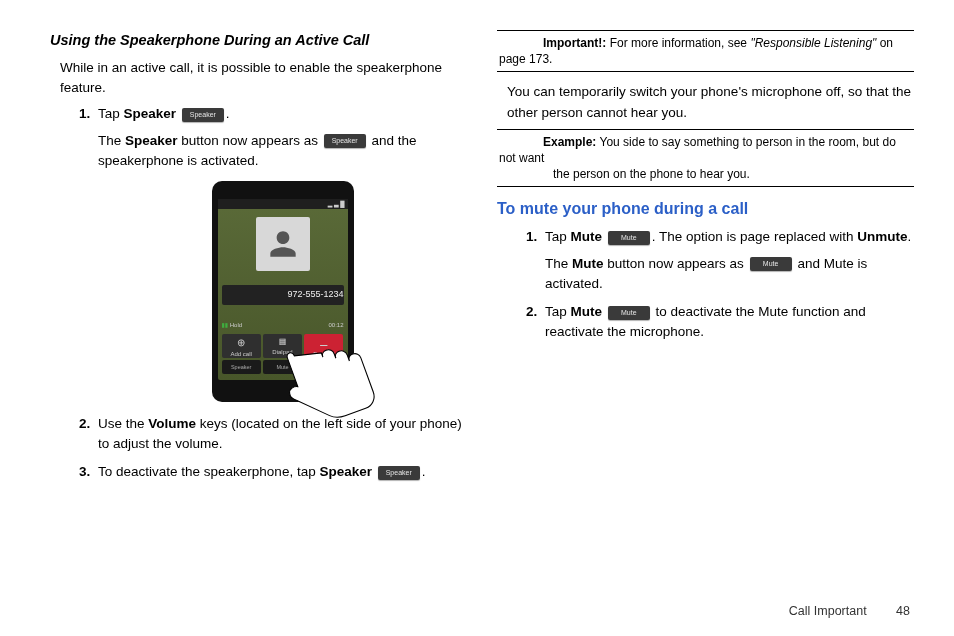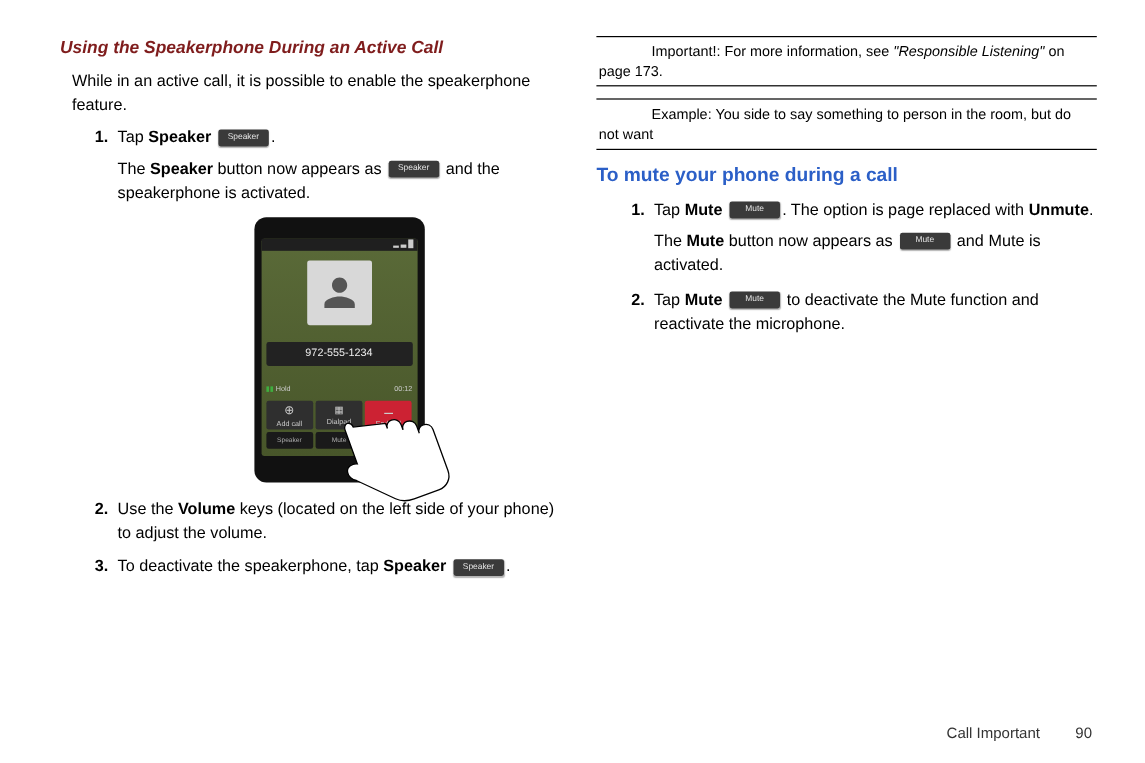--- a/index.html
+++ b/index.html
@@ -18,21 +18,21 @@
     gap: 30px;
     height: 560px;
   }
   .col {
     flex: 1;
     font-size: 13.5px;
     line-height: 1.5;
     color: #000;
   }
   .section-title {
-    color: #7f1d1d;
+    color: #000000;
     font-weight: bold;
     font-style: italic;
     font-size: 14.5px;
     margin: 0 0 6px 0;
   }
   .sub-title-blue {
     color: #2b5fc7;
     font-weight: bold;
     font-size: 16px;
     margin: 8px 0 6px 0;
@@ -113,21 +113,21 @@
     background: #d8d8d8;
     margin: 8px auto 4px auto;
     border-radius: 2px;
     display:flex;align-items:center;justify-content:center;
   }
   .avatar svg { width: 38px; height: 38px; }
   .ph-number {
     background: #222;
     color: #eee;
     font-size: 9px;
-    text-align: center;
+    text-align: right;
     padding: 3px 0;
     margin: 14px 4px;
     border-radius: 2px;
   }
   .ph-row {
     display:flex;
     font-size:6px;
     color:#ccc;
     padding: 2px 4px;
     justify-content: space-between;
@@ -143,21 +143,21 @@
     width:110px; height:100px;
   }
   .note-box {
     border-top: 1px solid #000;
     border-bottom: 1px solid #000;
     padding: 4px 2px;
     font-size: 12px;
     margin-bottom: 10px;
     line-height: 1.35;
   }
-  .note-box .nb-label { font-weight: normal; padding-left: 44px; }
+  .note-box .nb-label { font-weight: bold; padding-left: 44px; }
   .note-box .nb-ital { font-style: italic; }
   .ex-indent { display:block; padding-left: 54px; }
   .footer {
     position: absolute;
     bottom: 18px;
     right: 44px;
     font-size: 12.5px;
     color: #333;
   }
   .footer .pn { display:inline-block; margin-left: 26px; }
@@ -226,23 +226,25 @@
         <span class="btn-icon"><span class="lbl">Speaker</span><span class="bar green"></span></span><span>.</span>
       </li>
     </ol>
   </div>
 
   <div class="col">
     <div class="note-box">
       <span class="nb-label">Important!:</span><span> For more information, see </span><span class="nb-ital">"Responsible Listening"</span><span> on page 173.</span>
     </div>
 
+    <div class="intro">You can temporarily switch your phone's microphone off, so that the other person cannot hear you.</div>
 
     <div class="note-box">
       <span class="nb-label">Example:</span><span> You side to say something to person in the room, but do not want</span>
+      <span class="ex-indent">the person on the phone to hear you.</span>
     </div>
 
     <div class="sub-title-blue">To mute your phone during a call</div>
 
     <ol>
       <li>
         <span>Tap </span><span class="bold">Mute</span>
         <span class="btn-icon"><span class="lbl">Mute</span><span class="bar gray"></span></span><span>. The option is page replaced with </span><span class="bold">Unmute</span><span>.</span>
         <div style="height:6px"></div>
         <span>The </span><span class="bold">Mute</span><span> button now appears as </span>
@@ -251,14 +253,14 @@
       <li>
         <span>Tap </span><span class="bold">Mute</span>
         <span class="btn-icon"><span class="lbl">Mute</span><span class="bar green"></span></span><span> to deactivate the Mute function and reactivate the microphone.</span>
       </li>
     </ol>
   </div>
 </div>
 
 <div class="footer">
   <span>Call Important</span>
-  <span class="pn">90</span>
+  <span class="pn">48</span>
 </div>
 
 </body></html>

